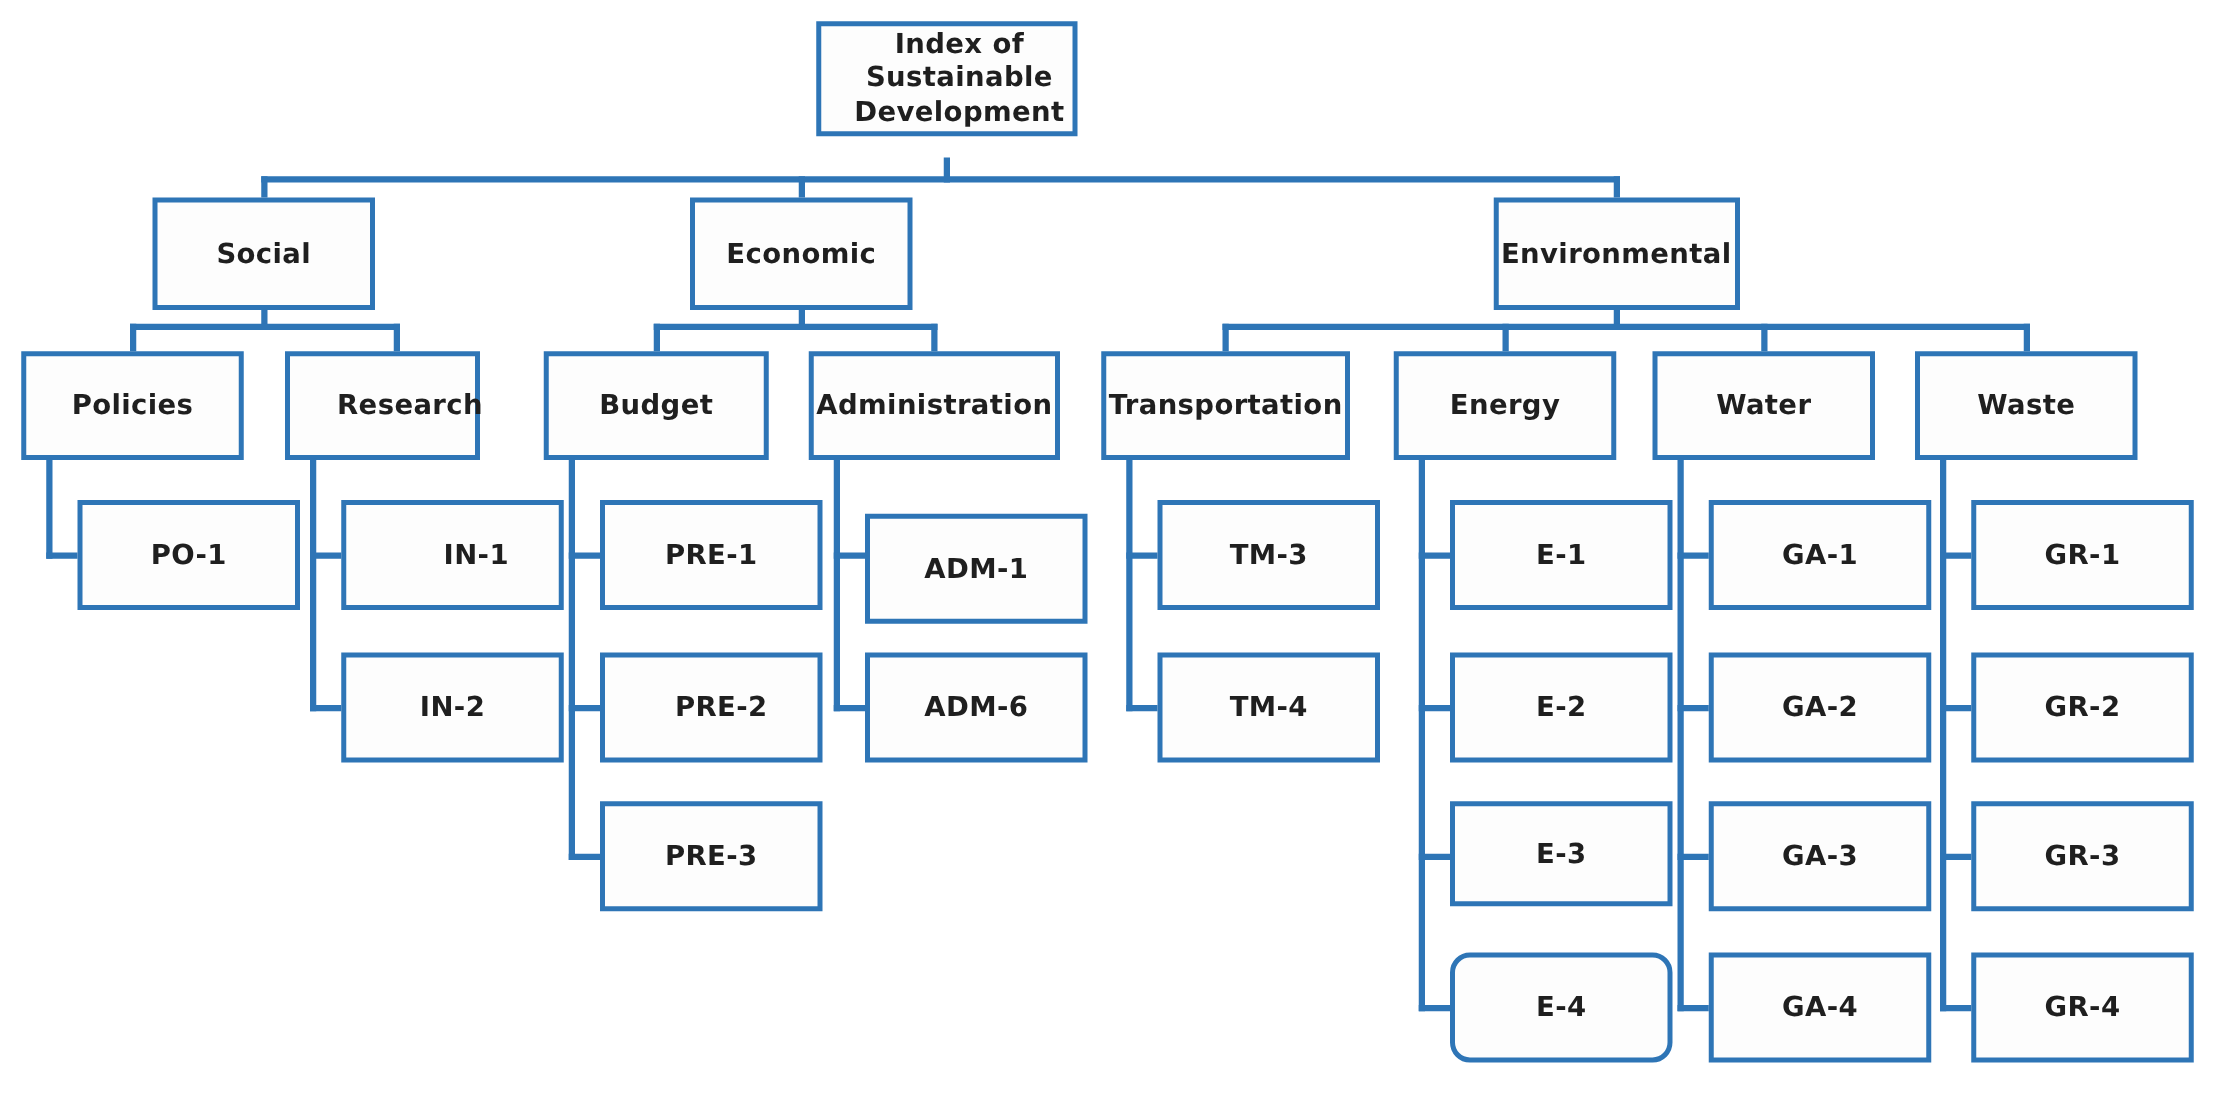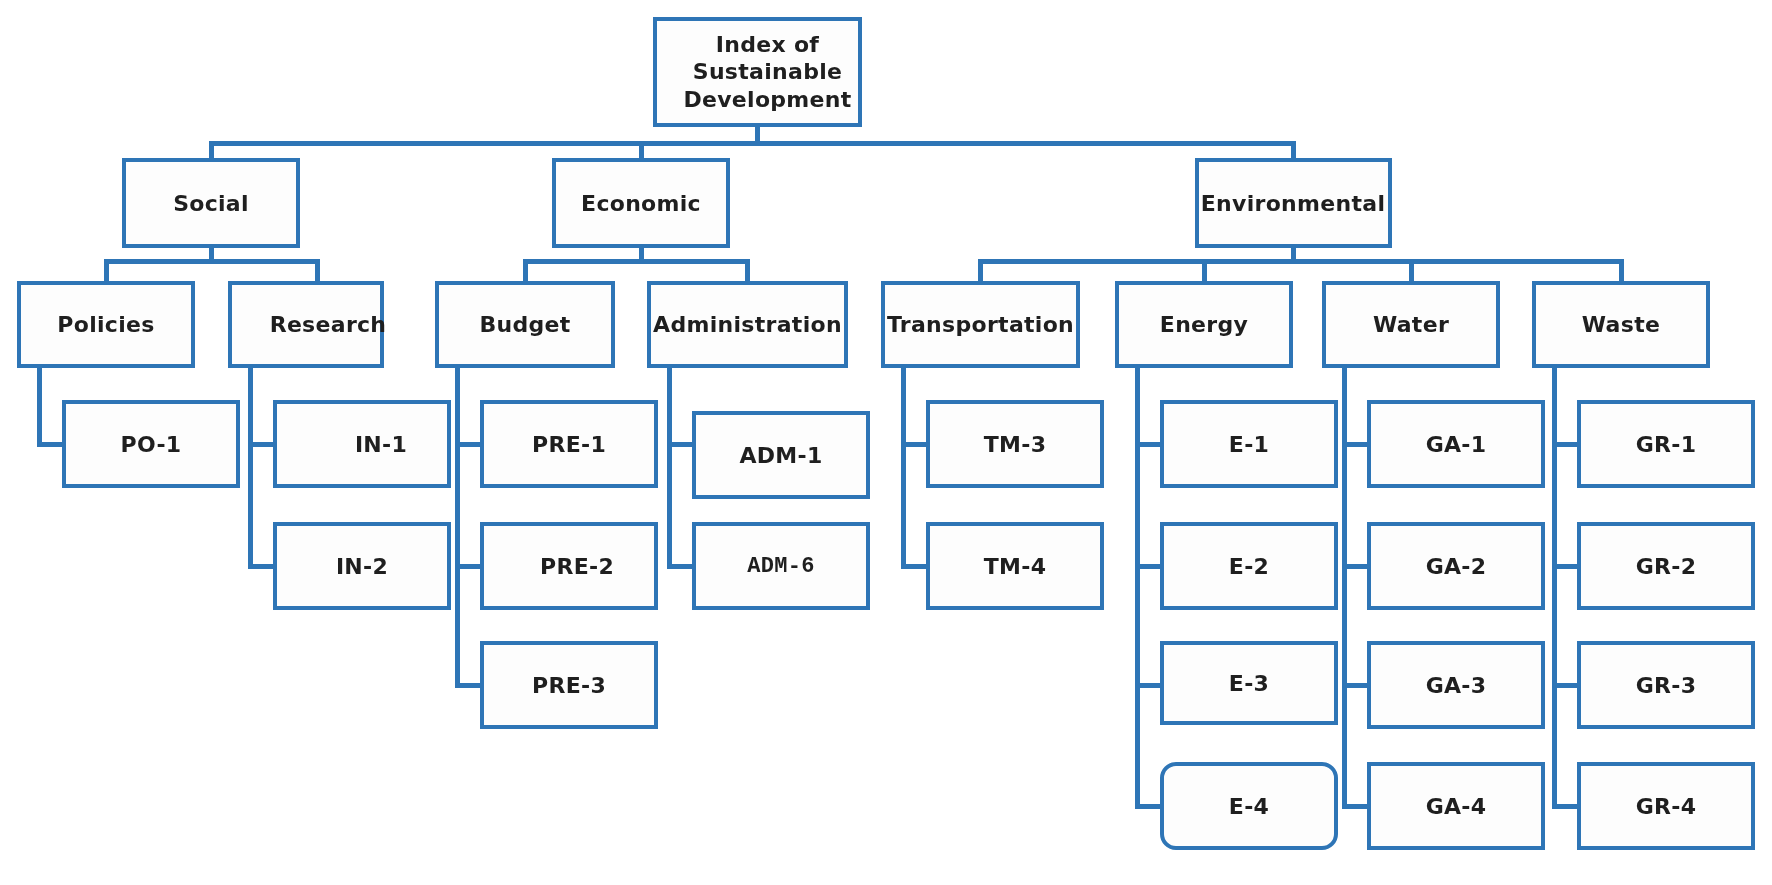--- a/index.html
+++ b/index.html
@@ -35,21 +35,21 @@
     font-size:22px;
   }
   .root-node span{display:block;}
 </style>
 </head>
 <body>
 
 <div class="stage" style="--line: #2E75B6; --boxbg: #FDFDFD; --txt: #1F1F1F; background: rgb(255, 255, 255);">
     <div class="conn" style="left: 755px; top: 126px; width: 5px; height: 20px;"></div>
     <div class="conn" style="left: 208.5px; top: 141px; width: 1087px; height: 5px;"></div>
-    <div class="node root-node" style="left: 653px; top: 17px; width: 209px; height: 110px; padding-left: 20px;">
+    <div class="node root-node" style="left: 653px; top: 17px; width: 209px; height: 92px; padding-left: 20px;">
       <span>Index of</span>
       <span>Sustainable</span>
       <span>Development</span>
     </div>
     <div class="conn" style="left: 208.5px; top: 141px; width: 5px; height: 21px;"></div>
     <div class="node" style="left: 122px; top: 158px; width: 178px; height: 90px;">Social</div>
     <div class="conn" style="left: 208.5px; top: 248px; width: 5px; height: 16px;"></div>
     <div class="conn" style="left: 103.5px; top: 259px; width: 216px; height: 5px;"></div>
     <div class="conn" style="left: 103.5px; top: 259px; width: 5px; height: 26px;"></div>
     <div class="node" style="left: 17px; top: 281px; width: 178px; height: 87px;">Policies</div>
@@ -75,21 +75,21 @@
     <div class="conn" style="left: 455px; top: 563.5px; width: 33px; height: 5px;"></div>
     <div class="node" style="left: 480px; top: 522px; width: 178px; height: 88px; padding-left: 16px;">PRE-2</div>
     <div class="conn" style="left: 455px; top: 682.5px; width: 33px; height: 5px;"></div>
     <div class="node" style="left: 480px; top: 641px; width: 178px; height: 88px;">PRE-3</div>
     <div class="conn" style="left: 745px; top: 259px; width: 5px; height: 26px;"></div>
     <div class="node" style="left: 647px; top: 281px; width: 201px; height: 87px;">Administration</div>
     <div class="conn" style="left: 667px; top: 367px; width: 5px; height: 201.5px;"></div>
     <div class="conn" style="left: 667px; top: 441.5px; width: 33px; height: 5px;"></div>
     <div class="node" style="left: 692px; top: 400px; width: 178px; height: 88px; margin-top: 11px;">ADM-1</div>
     <div class="conn" style="left: 667px; top: 563.5px; width: 33px; height: 5px;"></div>
-    <div class="node" style="left: 692px; top: 522px; width: 178px; height: 88px; font-family: Liberation Mono, monospace;">ADM-6</div>
+    <div class="node" style="left: 692px; top: 522px; width: 178px; height: 88px;">ADM-6</div>
     <div class="conn" style="left: 1290.5px; top: 141px; width: 5px; height: 21px;"></div>
     <div class="node" style="left: 1194.5px; top: 158px; width: 197px; height: 90px;">Environmental</div>
     <div class="conn" style="left: 1290.5px; top: 248px; width: 5px; height: 16px;"></div>
     <div class="conn" style="left: 978px; top: 259px; width: 645.5px; height: 5px;"></div>
     <div class="conn" style="left: 978px; top: 259px; width: 5px; height: 26px;"></div>
     <div class="node" style="left: 881px; top: 281px; width: 199px; height: 87px;">Transportation</div>
     <div class="conn" style="left: 901px; top: 367px; width: 5px; height: 201.5px;"></div>
     <div class="conn" style="left: 901px; top: 441.5px; width: 33px; height: 5px;"></div>
     <div class="node" style="left: 926px; top: 400px; width: 178px; height: 88px;">TM-3</div>
     <div class="conn" style="left: 901px; top: 563.5px; width: 33px; height: 5px;"></div>

